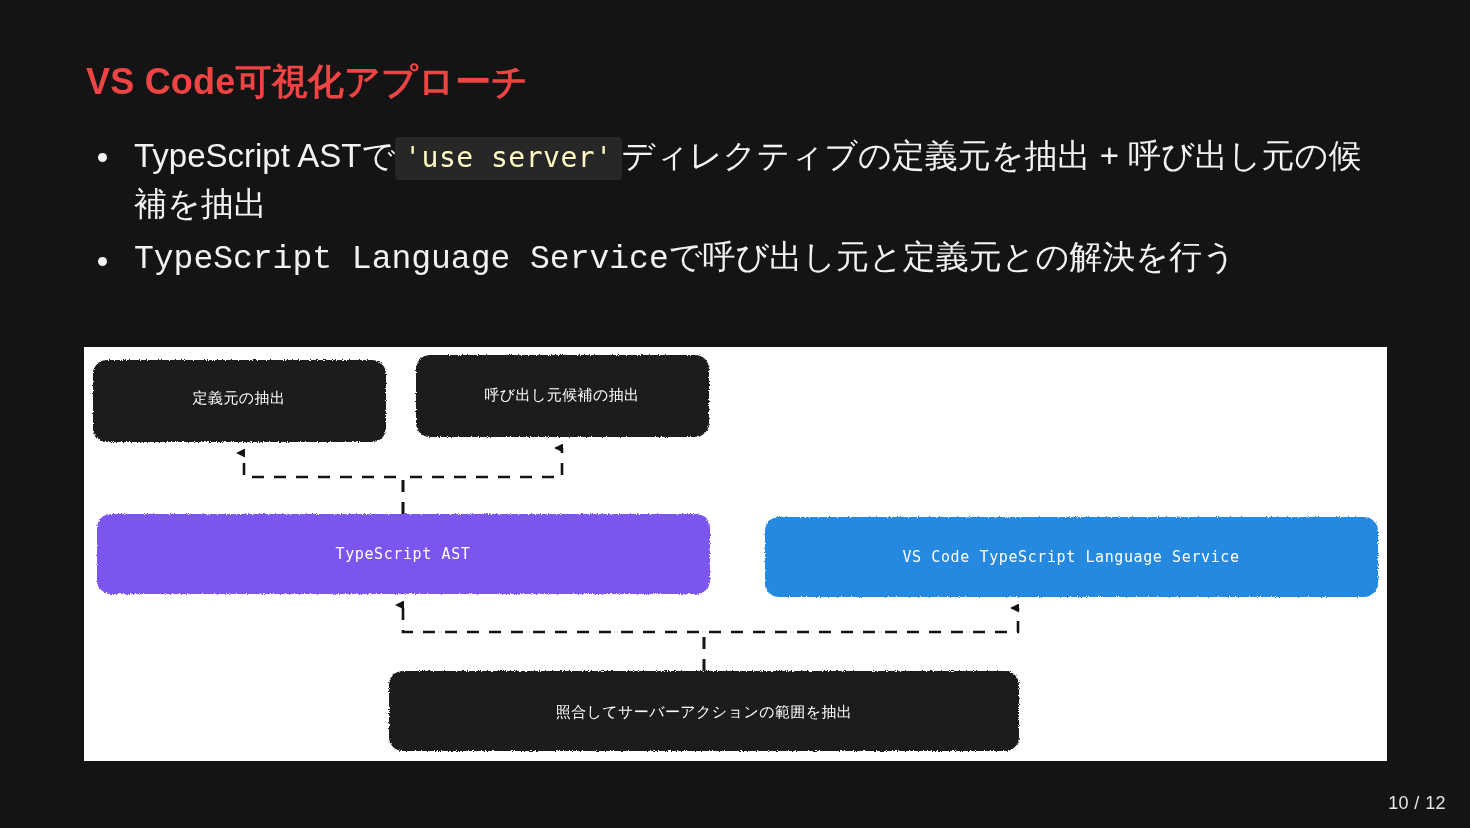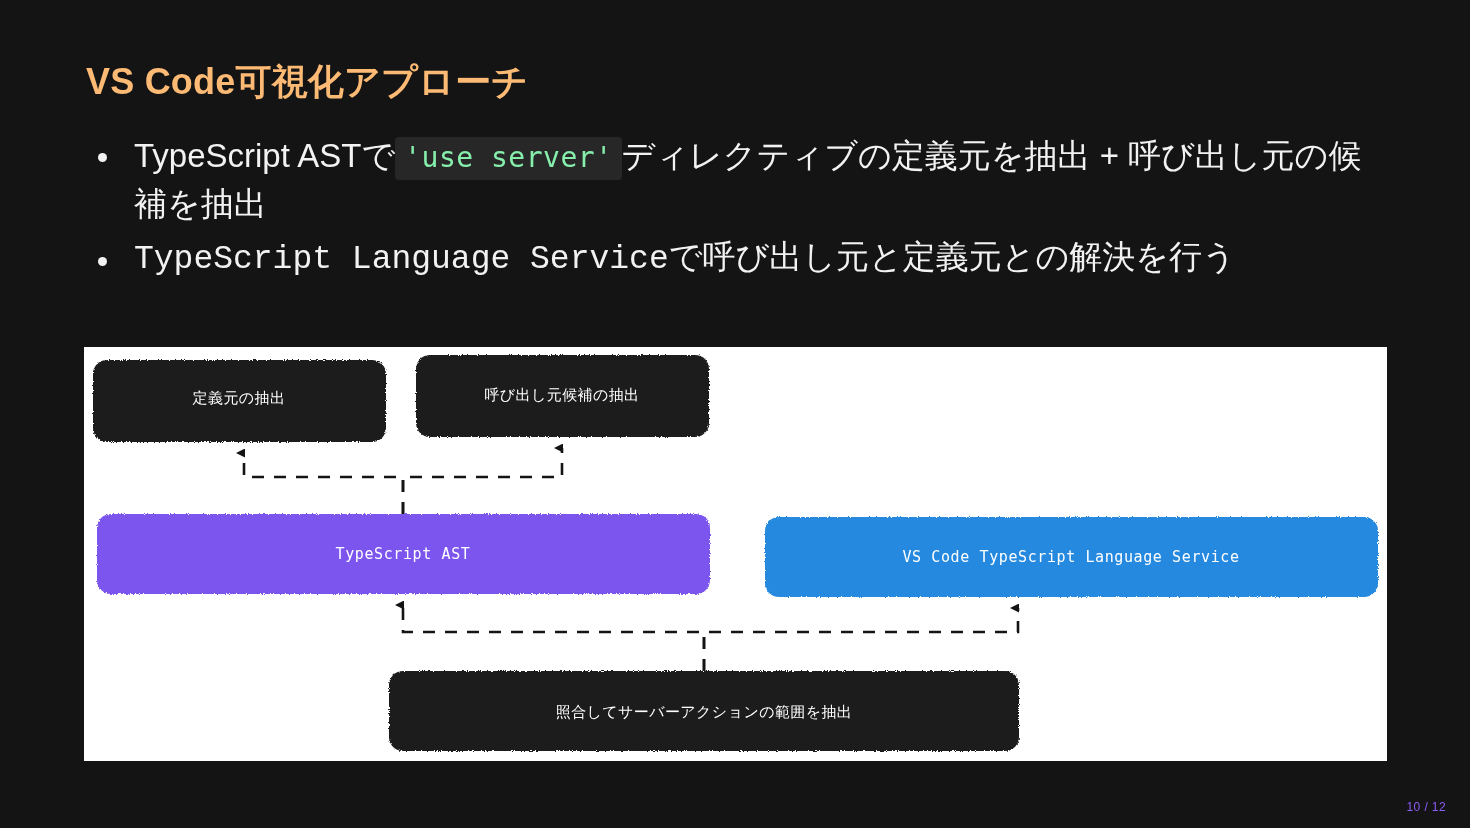--- a/index.html
+++ b/index.html
@@ -23,21 +23,21 @@
     background: #141414;
   }
 
   
   .slide-title {
     position: absolute;
     left: 86px;
     top: 58px;
     font-size: 36px;
     font-weight: 700;
-    color: #fdba74;
+    color: #ef4444;
     letter-spacing: 0.2px;
     white-space: nowrap;
   }
 
   
   .bullet-list {
     position: absolute;
     left: 86px;
     top: 132px;
     width: 1300px;
@@ -62,21 +62,21 @@
     top: 21px;
     width: 9px;
     height: 9px;
     border-radius: 50%;
     background: #f2f2f2;
   }
 
   .code-span {
     font-family: "DejaVu Sans Mono", "Liberation Mono", monospace;
     background: #272727;
-    color: #86efac;
+    color: #fef9c3;
     font-size: 28px;
     padding: 4px 9px 6px 9px;
     border-radius: 4px;
     letter-spacing: 0.5px;
     white-space: pre;
   }
 
   
   .diagram-panel {
     position: absolute;
@@ -108,22 +108,22 @@
     font-size: 15px;
     fill: #ffffff;
     letter-spacing: 0.4px;
   }
 
   
   .page-number {
     position: absolute;
     right: 24px;
     bottom: 14px;
-    font-size: 12px;
-    color: #8b5cf6;
+    font-size: 18px;
+    color: #e5e5e5;
     letter-spacing: 0.4px;
   }
 </style>
 </head>
 <body>
 
 <div class="slide">
 
   <h1 class="slide-title">VS Code可視化アプローチ</h1>
 

